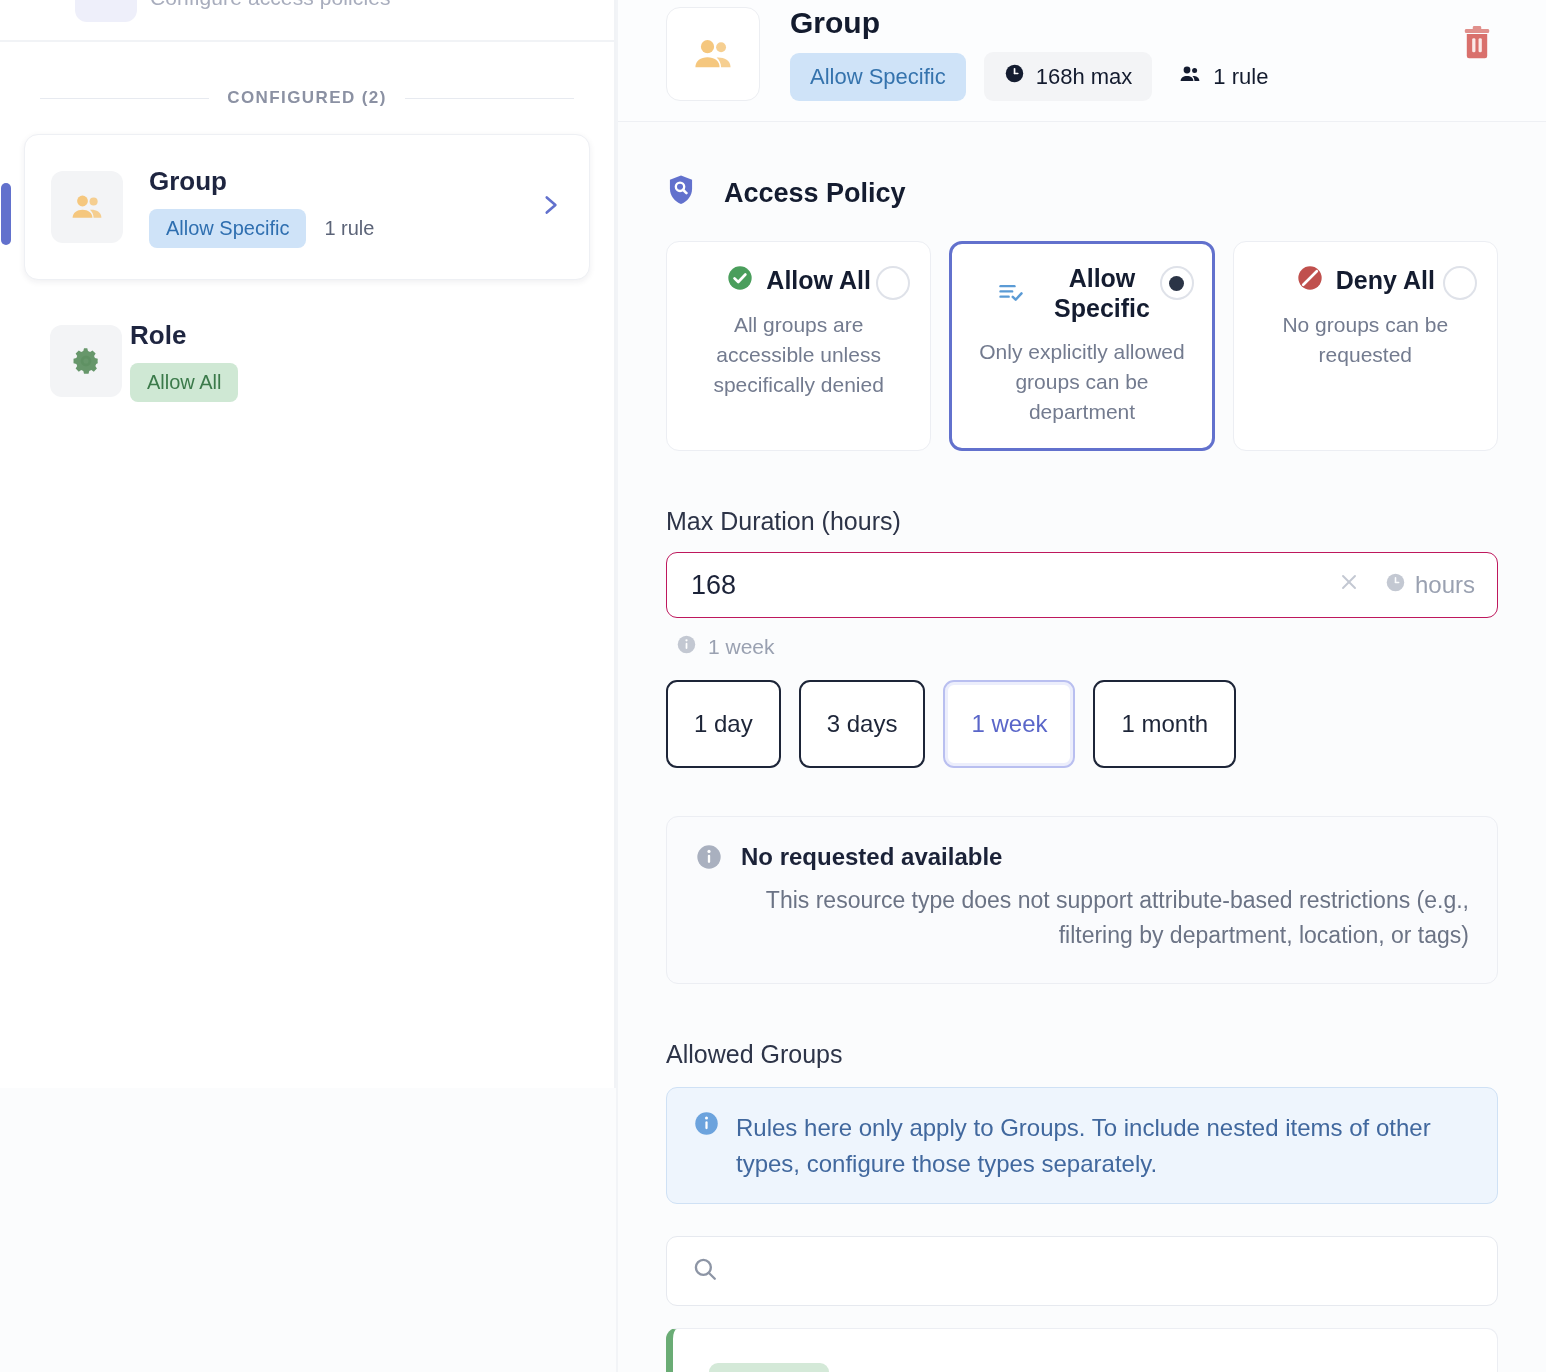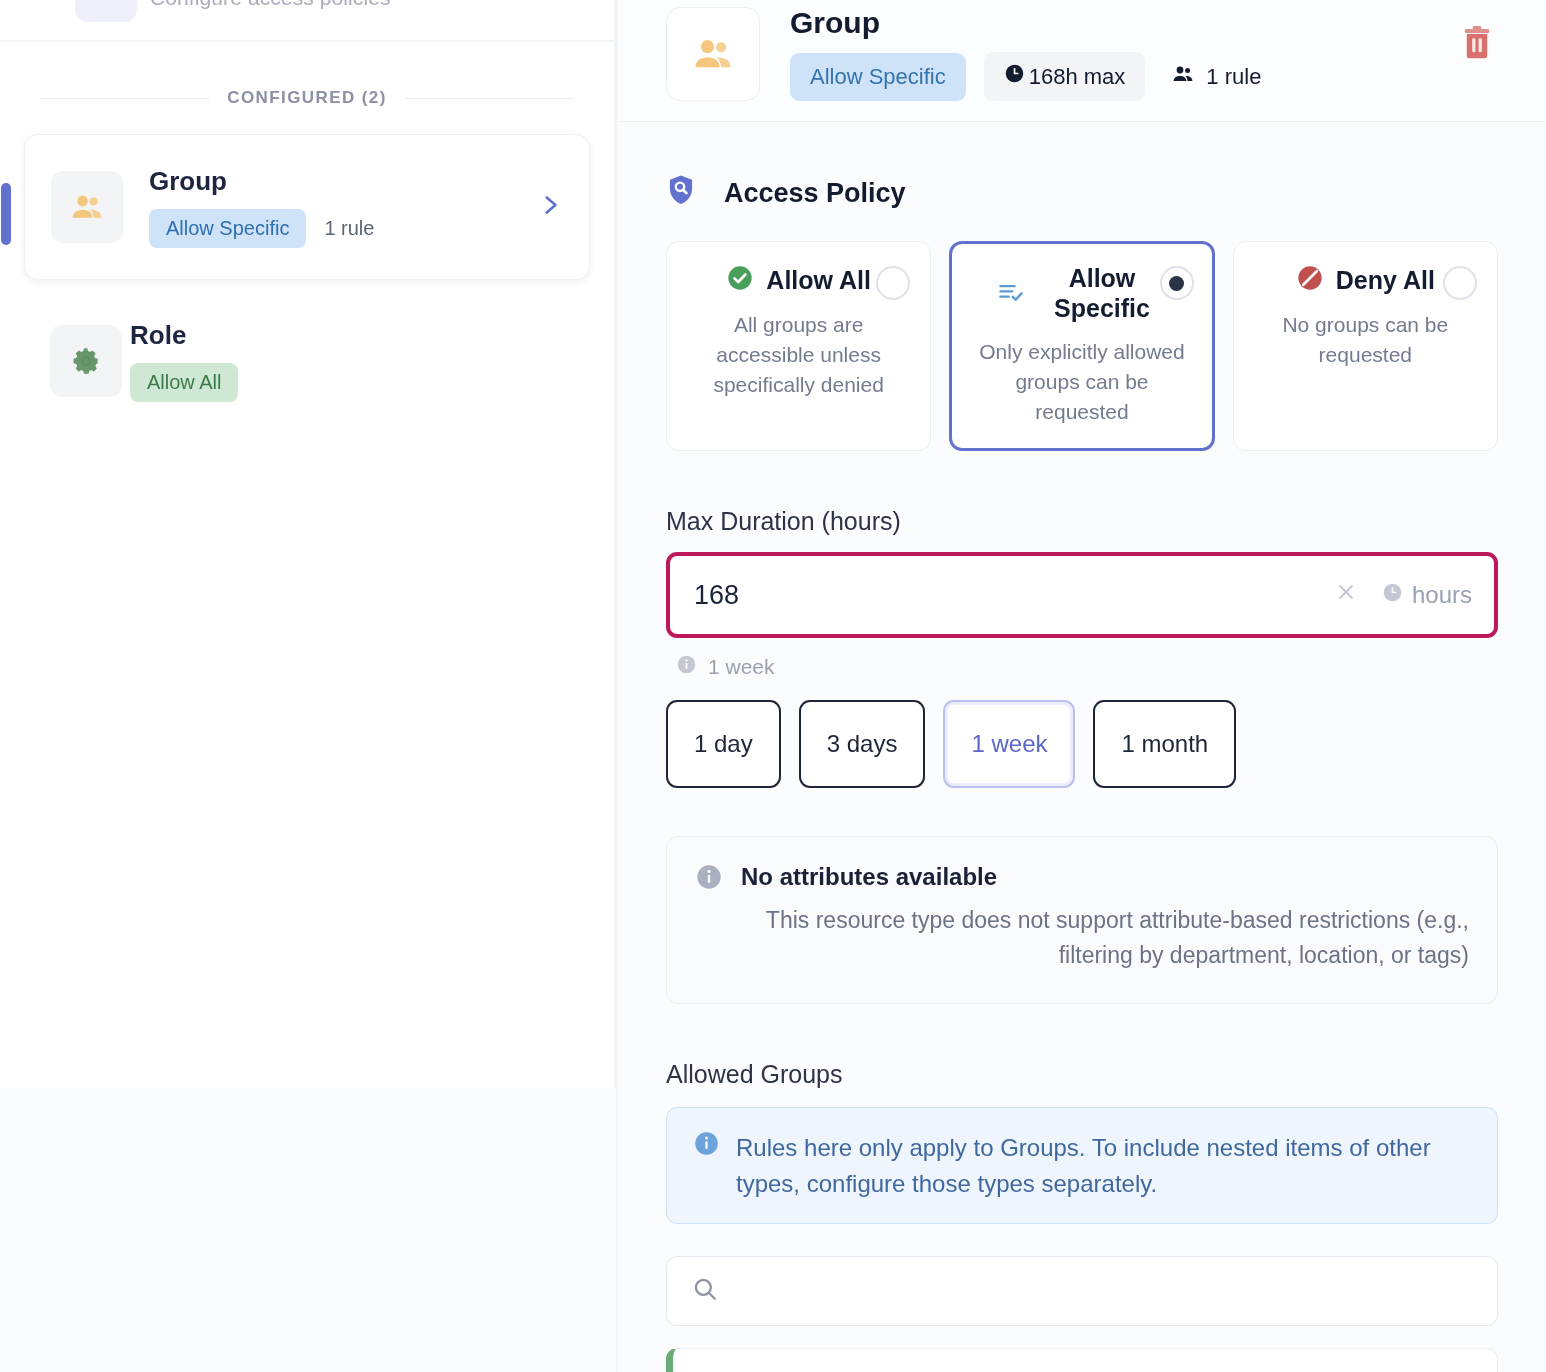--- a/index.html
+++ b/index.html
@@ -102,21 +102,21 @@
   .ph-main { margin-top:-14px; }
   .ph-title { font-size: 30px; font-weight:700; color:#131b2e; margin-bottom: 12px; }
   .ph-badges { display:flex; align-items:center; gap: 18px; }
   .badge-blue {
     background:#cfe3f8; color:#3573ad; font-size:22px;
     padding: 11px 20px; border-radius: 9px;
   }
   .badge-grey {
     background:#f3f4f6; color:#131b2e; font-size:22px; font-weight:500;
     padding: 11px 20px; border-radius: 9px;
-    display:flex; align-items:center; gap:4px;
+    display:flex; align-items:center; gap:11px;
   }
   .badge-plain {
     color:#131b2e; font-size:22px; font-weight:500;
     display:flex; align-items:center; gap:11px; padding-left: 8px;
   }
   .trash-btn { position:absolute; right: 52px; top: 24px; cursor:pointer; }
 
   .panel-body { padding: 52px 48px 0 48px; }
 
   .section-title {
@@ -141,22 +141,22 @@
     position:absolute; right: 0px; top: 2px;
     width: 34px; height: 34px; border-radius:50%;
     border: 2px solid #dfe2e9; background:#fff;
     display:flex;align-items:center;justify-content:center;
   }
   .radio .dot { width:15px;height:15px;border-radius:50%;background:#2b3446; }
   .pc-desc { font-size: 21px; color:#737b8f; line-height: 1.42; margin-top: 14px; }
 
   .field-label { font-size: 25px; color:#2d3448; margin: 56px 0 16px 0; }
   .dur-input {
-    background:#fff; border:4px solid #be185d; border-radius: 11px;
-    height: 86px; display:flex; align-items:center;
+    background:#fff; border:1px solid #be185d; border-radius: 11px;
+    height: 66px; display:flex; align-items:center;
     padding: 0 22px 0 24px; gap: 10px;
   }
   .dur-input .val { flex:1; font-size: 27px; color:#1b2238; }
   .dur-input .clr { font-size: 26px; color:#c3c8d2; cursor:pointer; }
   .dur-input .unit { font-size: 24px; color:#9aa1b1; display:flex;align-items:center;gap:9px; margin-left: 14px;}
 
   .hint { display:flex; align-items:center; gap:11px; margin: 16px 0 20px 10px; font-size: 21px; color:#9aa1b1;}
 
   .presets { display:flex; gap: 18px; }
   .preset {
@@ -353,21 +353,21 @@
                   <line x1="3" y1="11.5" x2="13" y2="11.5"></line>
                   <line x1="3" y1="16" x2="10" y2="16"></line>
                 <polyline points="13.5 16.2 16 18.6 21 13.2" stroke-width="2.1" stroke-linejoin="round"></polyline>
               </svg>
             </span>
             <span class="pc-name wrap">Allow Specific</span>
             <span class="radio">
                 <span class="dot"></span>
               </span>
           </div>
-          <div class="pc-desc">Only explicitly allowed groups can be requested</div>
+          <div class="pc-desc">Only explicitly allowed groups can be department</div>
         </div>
 
         <div class="policy-card">
           <div class="pc-head">
             <span>
               <svg width="28" height="28" viewBox="0 0 24 24">
                   <circle cx="12" cy="12" r="10" fill="#c0504d"></circle>
                   <line x1="6.2" y1="17.8" x2="17.8" y2="6.2" stroke="#fff" stroke-width="2.3" stroke-linecap="round"></line>
                 </svg>
             </span>
@@ -419,21 +419,21 @@
 
       <div class="note-box">
         <span>
           <svg width="28" height="28" viewBox="0 0 24 24">
               <circle cx="12" cy="12" r="10" fill="#a9b0bf"></circle>
               <rect x="11" y="10" width="2" height="7" rx="1" fill="#fff"></rect>
               <circle cx="12" cy="7.2" r="1.35" fill="#fff"></circle>
             </svg>
         </span>
         <div>
-          <div class="note-title">No attributes available</div>
+          <div class="note-title">No requested available</div>
           <div class="note-body">This resource type does not support attribute-based restrictions (e.g., filtering by department, location, or tags)</div>
         </div>
       </div>
 
       <div class="allowed-label">Allowed Groups</div>
 
       <div class="info-blue">
         <span>
           <svg width="27" height="27" viewBox="0 0 24 24">
               <circle cx="12" cy="12" r="10" fill="#6ca3dd"></circle>

